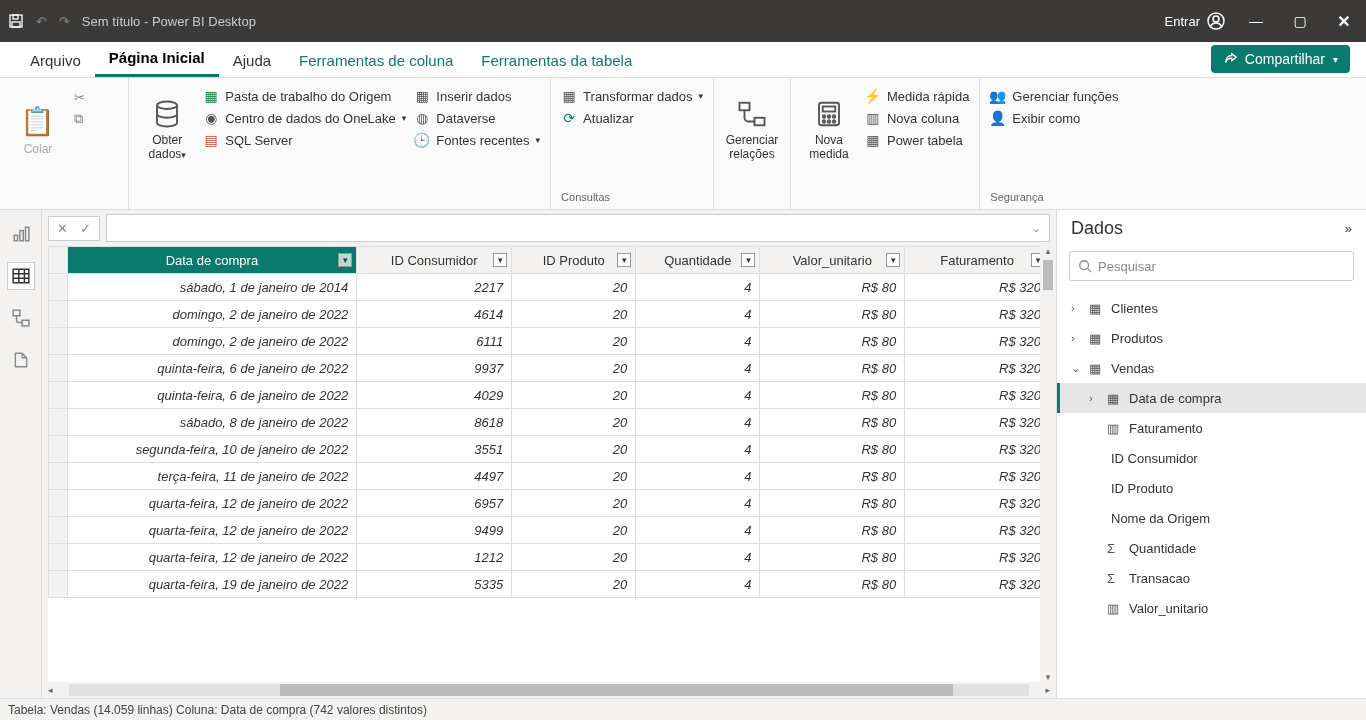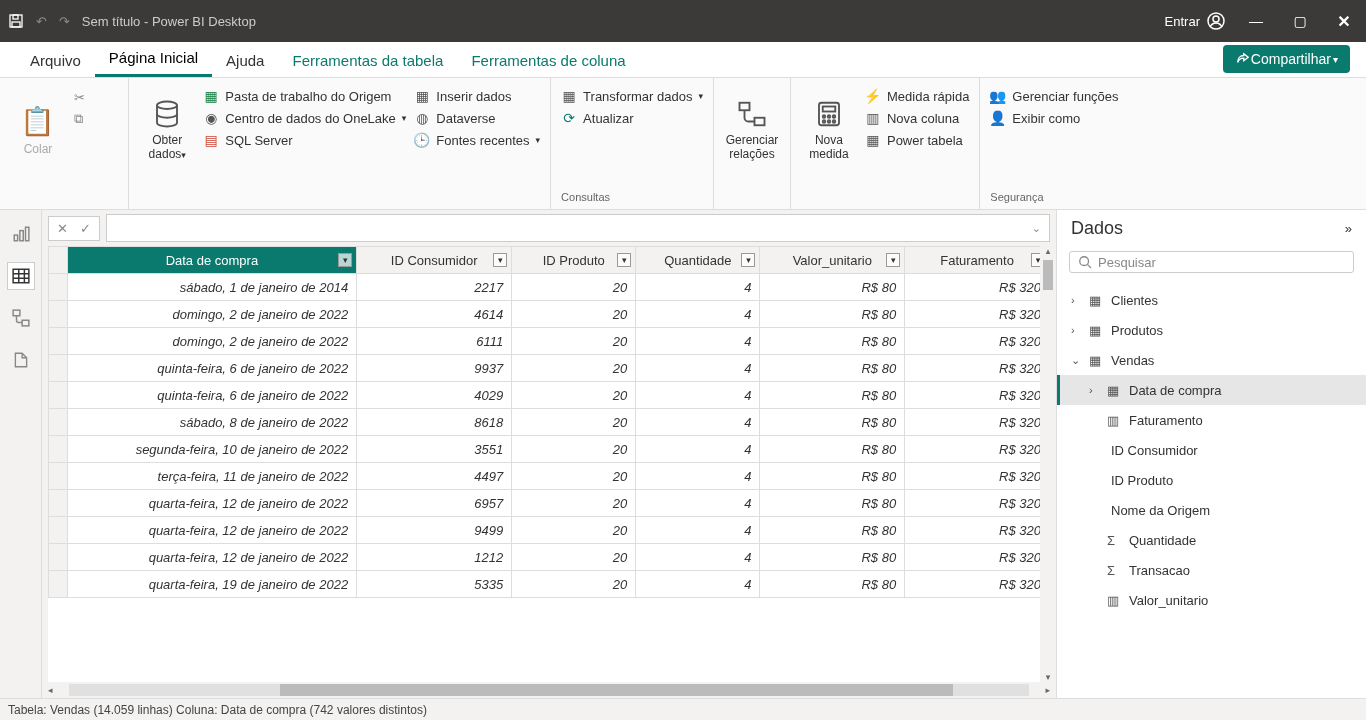--- a/index.html
+++ b/index.html
@@ -8,22 +8,22 @@
 .titlebar .qat { display:flex; gap:12px; align-items:center; }
 .titlebar .title { margin-left:12px; font-size:13px; color:#ccc; }
 .titlebar .right { margin-left:auto; display:flex; align-items:center; gap:16px; }
 .sign-in { display:flex; align-items:center; gap:6px; font-size:13px; }
 .win-btn { width:28px; text-align:center; font-size:14px; }
 .win-btn.close { font-size:16px; font-weight:bold; }
 .ribbon-tabs { height:36px; display:flex; align-items:flex-end; padding:0 16px; border-bottom:1px solid #ddd; }
 .ribbon-tab { padding:8px 14px; font-size:15px; cursor:pointer; }
 .ribbon-tab.active { border-bottom:3px solid #0b7a6e; color:#000; font-weight:400; }
 .ribbon-tab.ctx { color:#0b7a6e; }
-.ribbon-tab.home { font-weight:400; }
-.share-btn { margin-left:auto; background:#0b7a6e; color:#fff; padding:6px 12px; border-radius:4px; display:flex; align-items:center; gap:2px; font-size:14px; margin-bottom:4px; }
+.ribbon-tab.home { font-weight:700; }
+.share-btn { margin-left:auto; background:#0b7a6e; color:#fff; padding:6px 12px; border-radius:4px; display:flex; align-items:center; gap:8px; font-size:14px; margin-bottom:4px; }
 .ribbon { height:132px; display:flex; border-bottom:1px solid #ddd; background:#fafafa; }
 .ribbon-group { border-right:1px solid #ddd; padding:6px 10px 2px 10px; display:flex; flex-direction:column; }
 .ribbon-group-content { flex:1; display:flex; align-items:flex-start; gap:8px; }
 .ribbon-group-label { text-align:left; font-size:11px; color:#666; padding:2px 0 4px 0;margin-top:38px; }
 .big-btn { display:flex; flex-direction:column; align-items:center; justify-content:center; width:56px; height:92px; text-align:center; font-size:12px; gap:4px; }
 .big-btn .ico { font-size:28px; color:#555; }
 .big-btn.disabled { color:#aaa; }
 .big-btn.disabled .ico { color:#bbb; }
 .small-btn-col { display:flex; flex-direction:column; gap:6px; padding-top:4px; }
 .small-btn { display:flex; align-items:center; gap:6px; font-size:13px; white-space:nowrap; }
@@ -47,21 +47,21 @@
 .col-dd { position:absolute; right:4px; top:50%; transform:translateY(-50%); width:14px; height:14px; border:1px solid #999; background:rgba(255,255,255,0.7); font-size:9px; display:flex; align-items:center; justify-content:center; color:#333; }
 .rowhead { width:18px; background:#f3f2f1; }
 .hscroll { height:16px; background:#f3f2f1; display:flex; align-items:center; padding:0 6px; }
 .hscroll .track { flex:1; height:12px; background:#e0e0e0; margin:0 16px; position:relative; }
 .hscroll .thumb { position:absolute; left:22%; width:70%; height:12px; background:#bbb; }
 .vscroll { position:absolute; right:0; top:36px; width:16px; bottom:16px; background:#f3f2f1; display:flex; flex-direction:column; align-items:center; }
 .vscroll .thumb { width:10px; height:30px; background:#bbb; margin-top:4px; }
 .rightpane { width:310px; border-left:1px solid #ddd; background:#fff; display:flex; flex-direction:column; }
 .rp-header { display:flex; align-items:center; justify-content:space-between; padding:8px 14px; }
 .rp-header h3 { font-size:18px; font-weight:400; }
-.rp-search { margin:4px 12px 8px 12px; border:1px solid #ccc; border-radius:3px; height:22px; display:flex; align-items:center; padding:0 8px; color:#888; gap:6px; }
+.rp-search { margin:4px 12px 8px 12px; border:1px solid #ccc; border-radius:3px; height:30px; display:flex; align-items:center; padding:0 8px; color:#888; gap:6px; }
 .rp-tree { flex:1; overflow:auto; padding:4px 0; font-size:13px; }
 .rp-item { display:flex; align-items:center; height:30px; padding:0 8px 0 14px; gap:6px; }
 .rp-item.lvl1 { padding-left:32px; }
 .rp-item.lvl2 { padding-left:54px; }
 .rp-item.sel { background:#e6e6e6; border-left:3px solid #0b7a6e; padding-left:29px; }
 .rp-item .chev { width:12px; font-size:11px; color:#555; }
 .rp-item .ico { width:16px; font-size:13px; color:#555; }
 .statusbar { height:22px; background:#f3f2f1; border-top:1px solid #ddd; font-size:12px; display:flex; align-items:center; padding:0 8px; color:#444; }
 svg { display:block; }
 </style>
@@ -93,22 +93,22 @@
     <span class="win-btn">—</span>
     <span class="win-btn">▢</span>
     <span class="win-btn close">✕</span>
   </div>
 </div>
 
 <div class="ribbon-tabs">
   <div class="ribbon-tab">Arquivo</div>
   <div class="ribbon-tab active home">Página Inicial</div>
   <div class="ribbon-tab">Ajuda</div>
+  <div class="ribbon-tab ctx">Ferramentas de coluna</div>
   <div class="ribbon-tab ctx">Ferramentas da tabela</div>
-  <div class="ribbon-tab ctx">Ferramentas de coluna</div>
   <div class="share-btn">
     <svg width="14" height="14" viewBox="0 0 16 16" fill="none" stroke="#fff" stroke-width="1.5">
         <path d="M10 2l5 4-5 4V7c-4 0-6 2-7 5 0-5 3-8 7-8V2z"></path>
       </svg>
     <span>Compartilhar</span>
       <span style="font-size:10px;">▾</span>
   </div>
 </div>
 
 <div class="ribbon">

